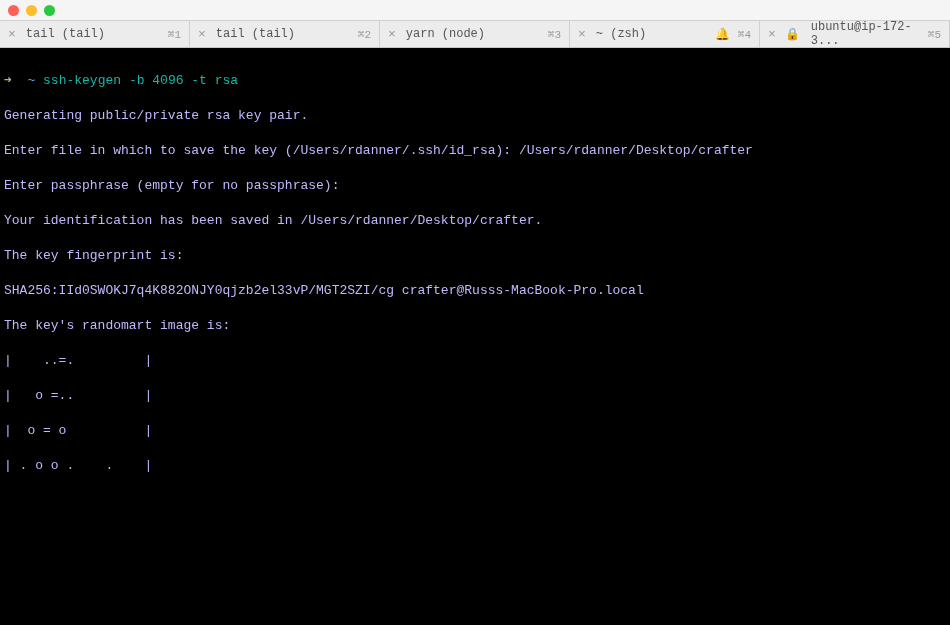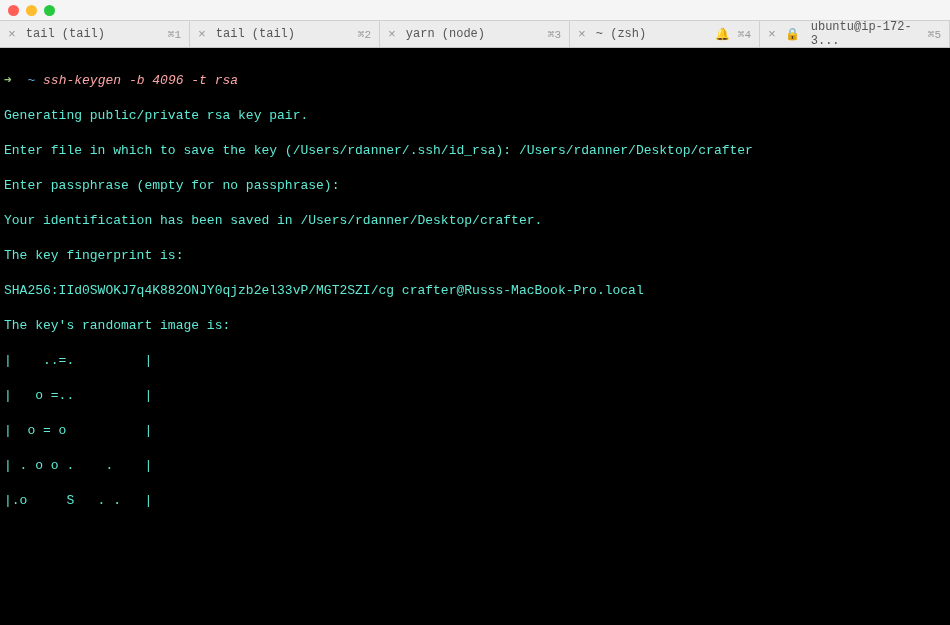--- a/index.html
+++ b/index.html
@@ -61,22 +61,22 @@
       height: calc(625px - 48px);
       padding: 6px 4px;
       font-size: 13px;
       line-height: 17.5px;
       overflow: hidden;
       white-space: pre;
       font-family: Menlo, Monaco, "Courier New", monospace;
     }
     .prompt-arrow { color: #98c379; font-weight: bold; }
     .prompt-tilde { color: #61afef; }
-    .cmd { color: #fca5a5; font-style: italic; }
-    .output { color: #5eead4; }
+    .cmd { color: #14b8a6; }
+    .output { color: #c4b5fd; }
     .line { display: block; }
   </style>
 </head>
 <body>
 
 <div class="titlebar">
   <div class="traffic-light tl-red"></div>
   <div class="traffic-light tl-yellow"></div>
   <div class="traffic-light tl-green"></div>
 </div>
@@ -129,21 +129,20 @@
 <span class="line output">Enter file in which to save the key (/Users/rdanner/.ssh/id_rsa): /Users/rdanner/Desktop/crafter</span>
 <span class="line output">Enter passphrase (empty for no passphrase):</span>
 <span class="line output">Your identification has been saved in /Users/rdanner/Desktop/crafter.</span>
 <span class="line output">The key fingerprint is:</span>
 <span class="line output">SHA256:IId0SWOKJ7q4K882ONJY0qjzb2el33vP/MGT2SZI/cg crafter@Russs-MacBook-Pro.local</span>
 <span class="line output">The key's randomart image is:</span>
 <span class="line output">|    ..=.         |</span>
 <span class="line output">|   o =..         |</span>
 <span class="line output">|  o = o          |</span>
 <span class="line output">| . o o .    .    |</span>
-<span class="line output">|.o     S   . .   |</span>
 
 
 
 
 
 
 
 
 
 

